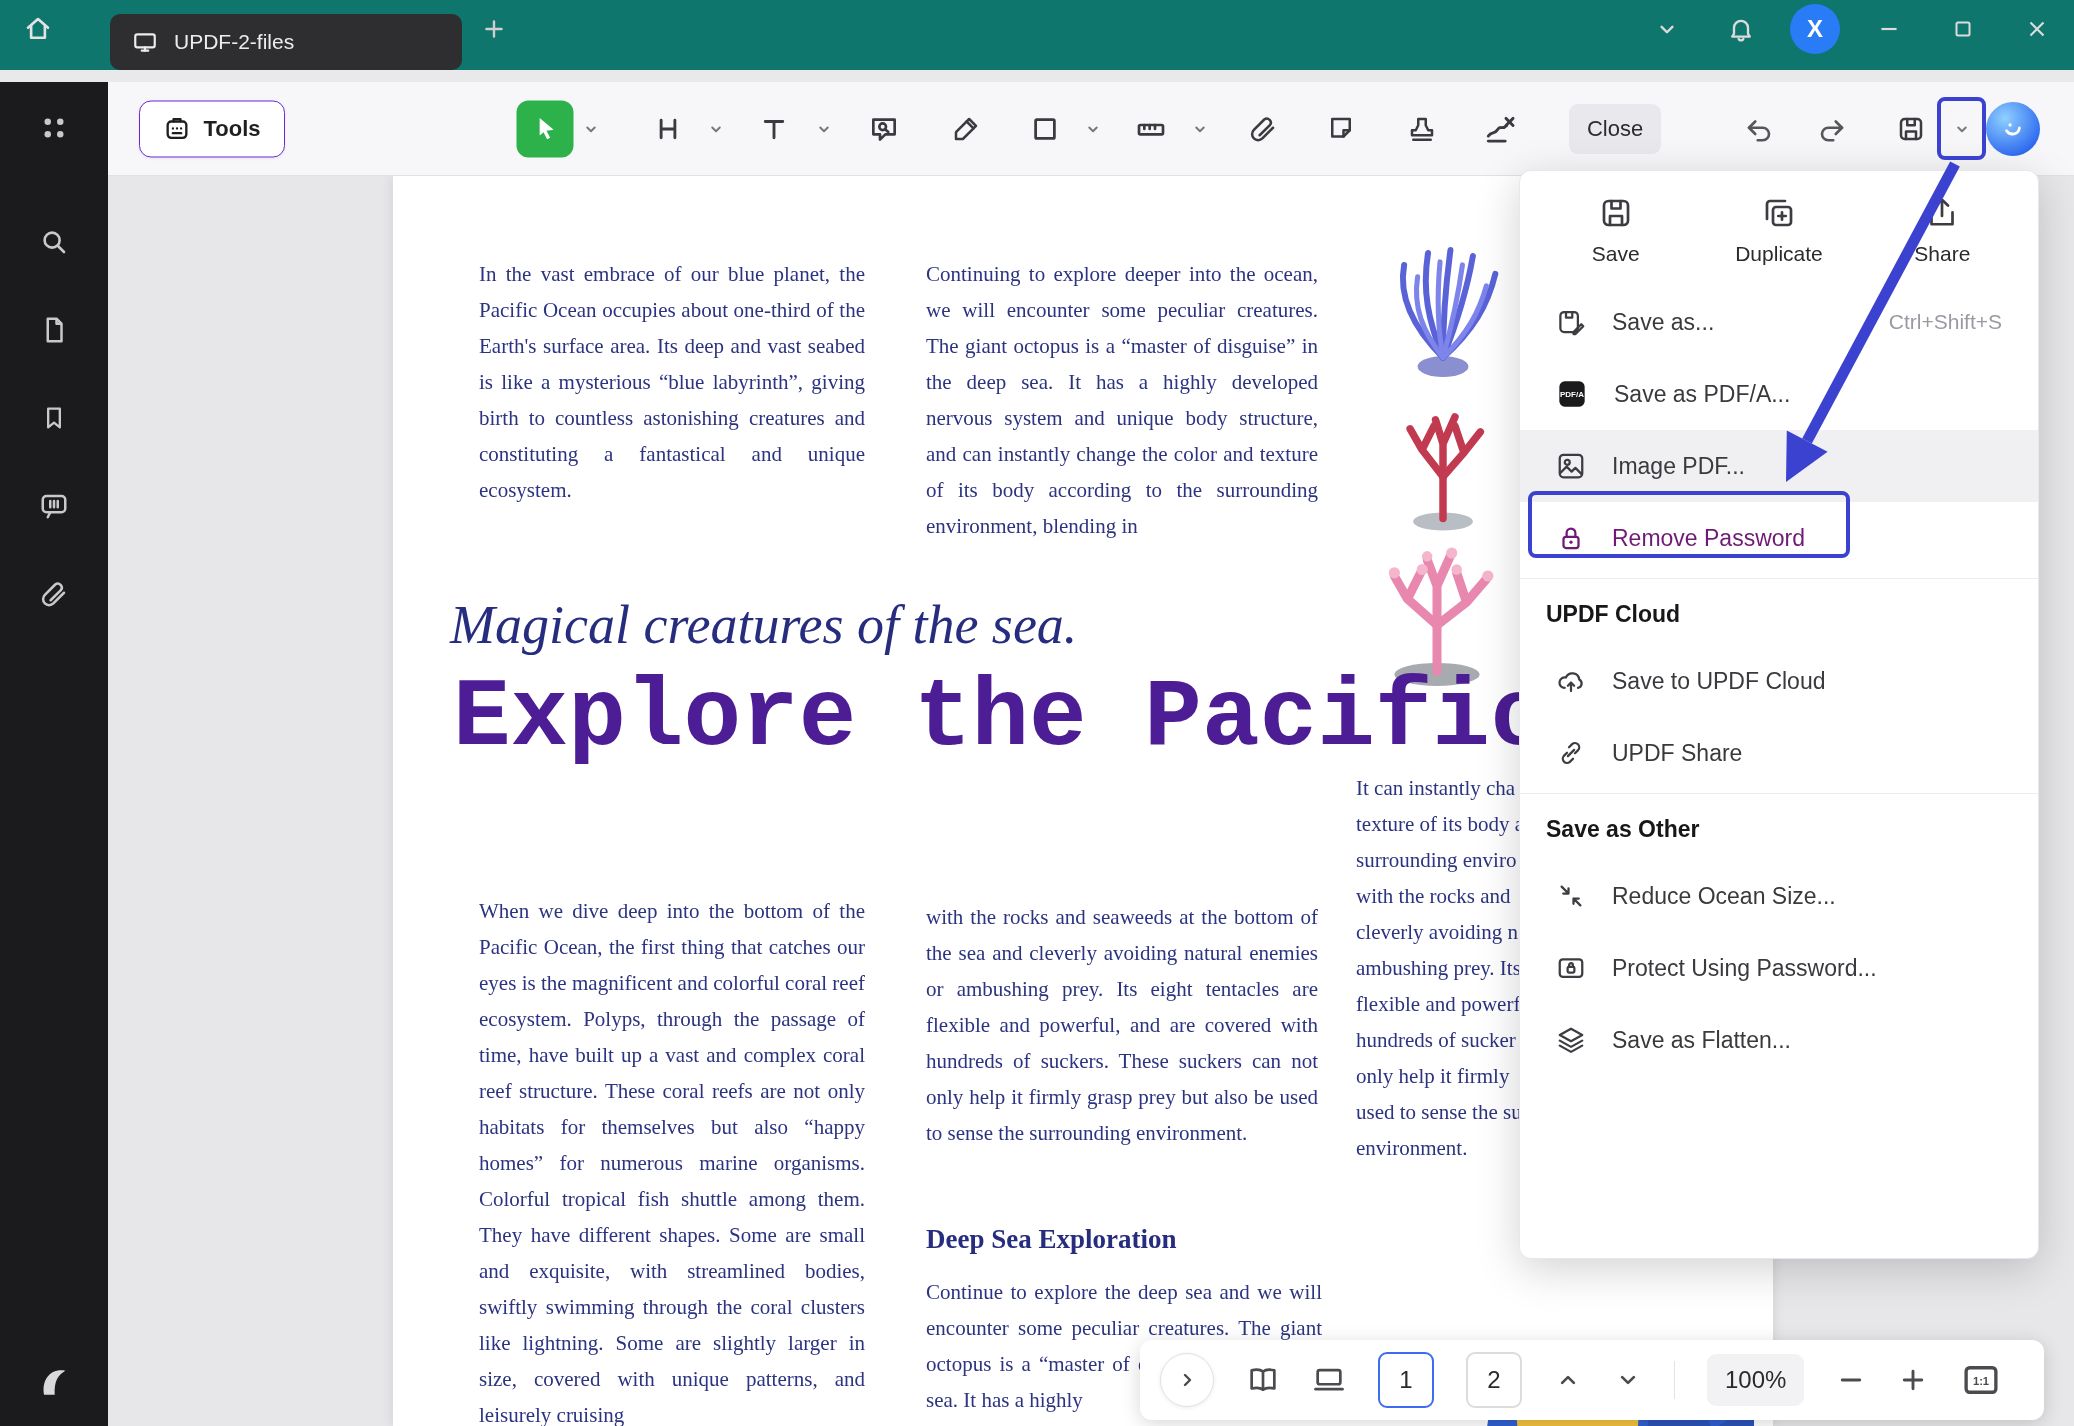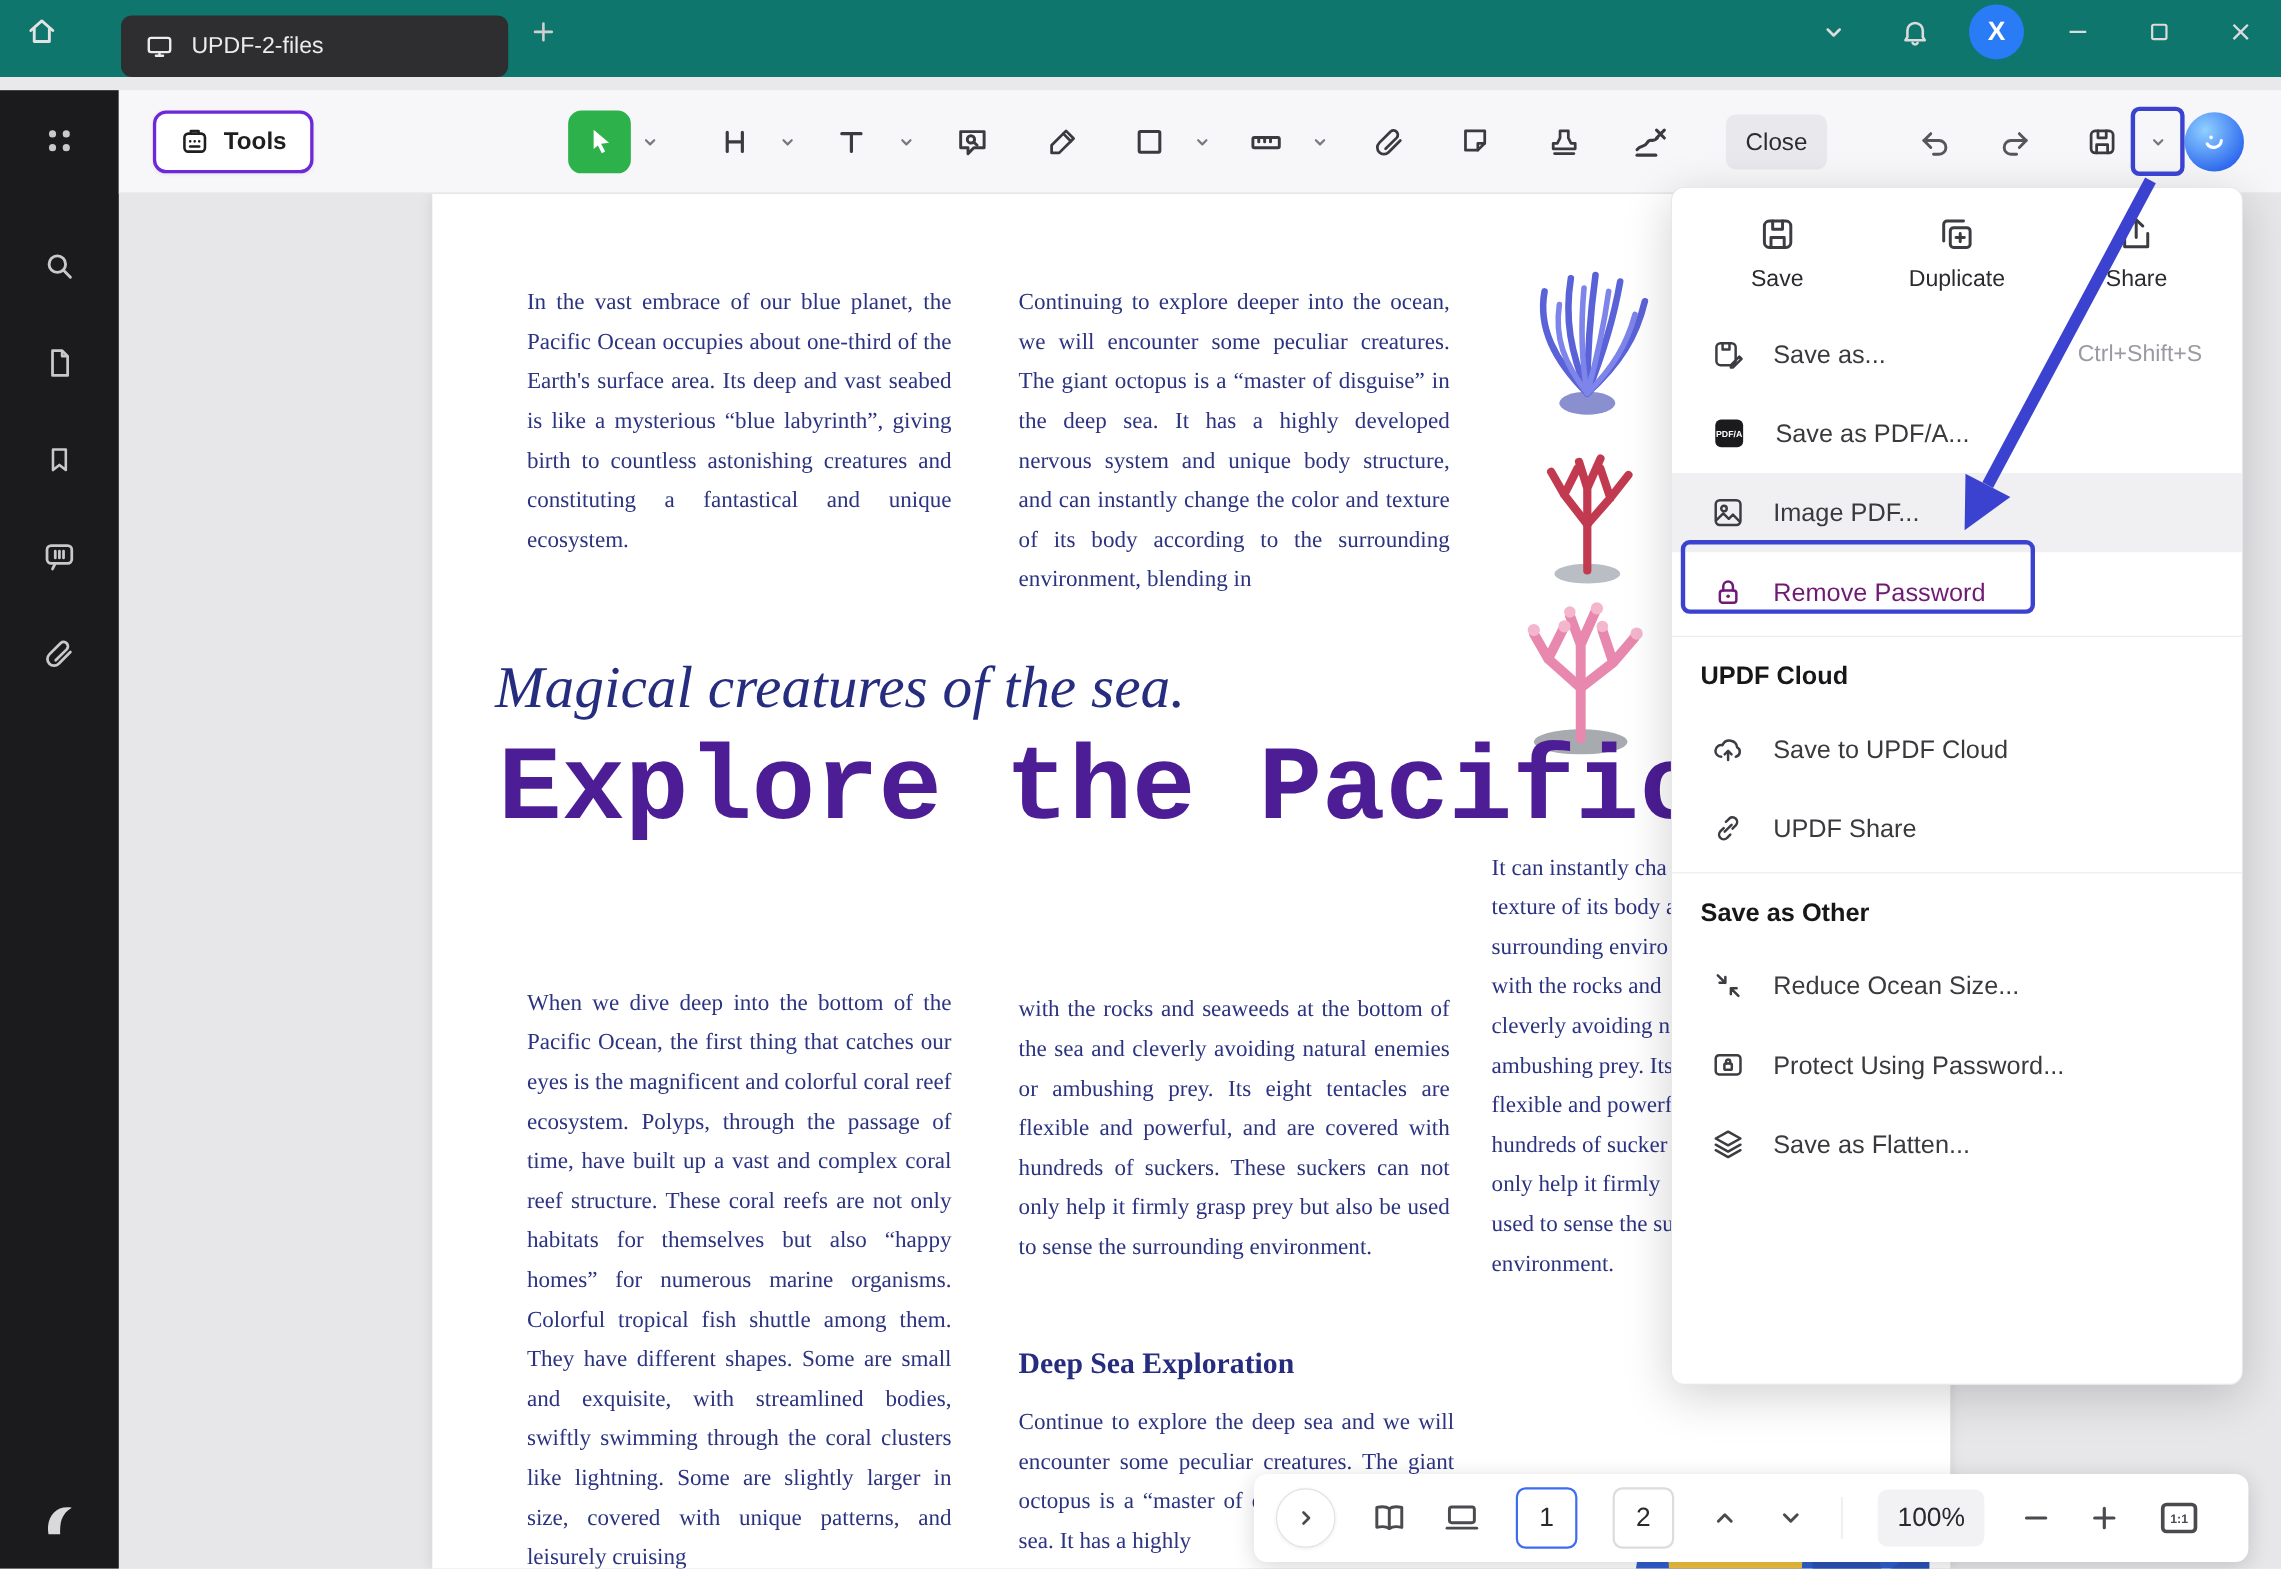--- a/index.html
+++ b/index.html
@@ -15,21 +15,21 @@
 .tb-ic{width:74px;height:82px;display:flex;align-items:center;justify-content:center;color:#dcdcdc}
 .avatar{width:50px;height:50px;border-radius:50%;background:#2a7bf6;color:#fff;font-size:24px;font-weight:bold;display:flex;align-items:center;justify-content:center}
 
 .sidebar{position:absolute;left:0;top:82px;width:108px;bottom:0;background:#1b1b1d;display:flex;flex-direction:column;align-items:center;z-index:20;padding-top:2px}
 .sb-ic{width:108px;height:88px;display:flex;align-items:center;justify-content:center;color:#c9c9cc}
 .sb-first{margin-bottom:26px}
 .sb-logo{margin-top:auto}
 
 .toolbar{position:absolute;left:108px;top:82px;right:0;height:94px;background:#f7f7f9;border-bottom:1px solid #e1e1e5;z-index:30}
 .t-abs{position:absolute;top:50%;transform:translate(-50%,-50%);display:flex;align-items:center;justify-content:center;color:#3a3a40}
-.tools-btn{left:104px;width:146px;height:57px;background:#fff;border:3px solid #6d28d9;border-radius:12px;gap:12px;font-size:22px;font-weight:bold;color:#1f1f22;box-shadow:0 1px 3px rgba(0,0,0,.06)}
+.tools-btn{left:104px;width:146px;height:57px;background:#fff;border:1px solid #6d28d9;border-radius:12px;gap:12px;font-size:22px;font-weight:bold;color:#1f1f22;box-shadow:0 1px 3px rgba(0,0,0,.06)}
 .sel-tool{left:437px;width:57px;height:57px;background:#2cb14b;border-radius:12px;color:#fff}
 .t-chev{color:#77777e}
 .close-btn{left:1507px;width:92px;height:50px;background:#e9e9ed;border-radius:9px;font-size:22px;color:#2c2c30}
 .ai-btn{left:1905px;width:54px;height:54px;border-radius:50%;background:radial-gradient(circle at 35% 30%,#8fd0ff,#2f6bf0 75%)}
 
 .docarea{position:absolute;left:108px;top:176px;right:0;bottom:0;background:#e7e7ea;z-index:1}
 .page{position:absolute;left:285px;top:0;width:1380px;height:1250px;background:#fff;box-shadow:0 0 12px rgba(0,0,0,.10);overflow:hidden}
 .ptext{position:absolute;font-family:"Liberation Serif","DejaVu Serif",serif;color:#2c3380;font-size:21px;line-height:36px;text-align:justify}
 .h-italic{position:absolute;font-family:"Liberation Serif",serif;font-style:italic;color:#272d7e;font-size:54px;white-space:nowrap}
 .h-main{position:absolute;font-family:Liberation Mono, monospace;font-weight:bold;color:#4c1d95;font-size:96px;line-height:1.1;white-space:nowrap}

